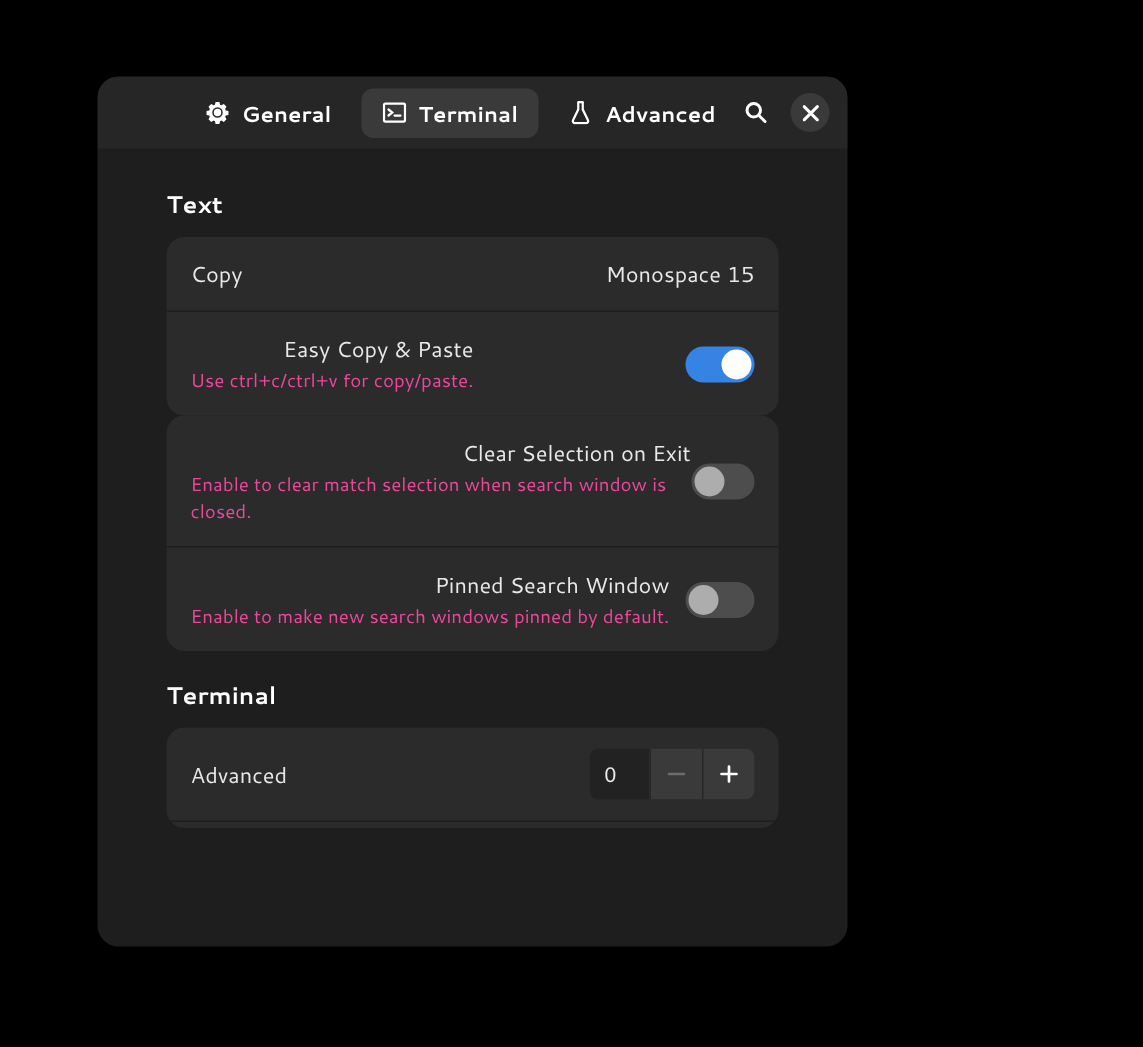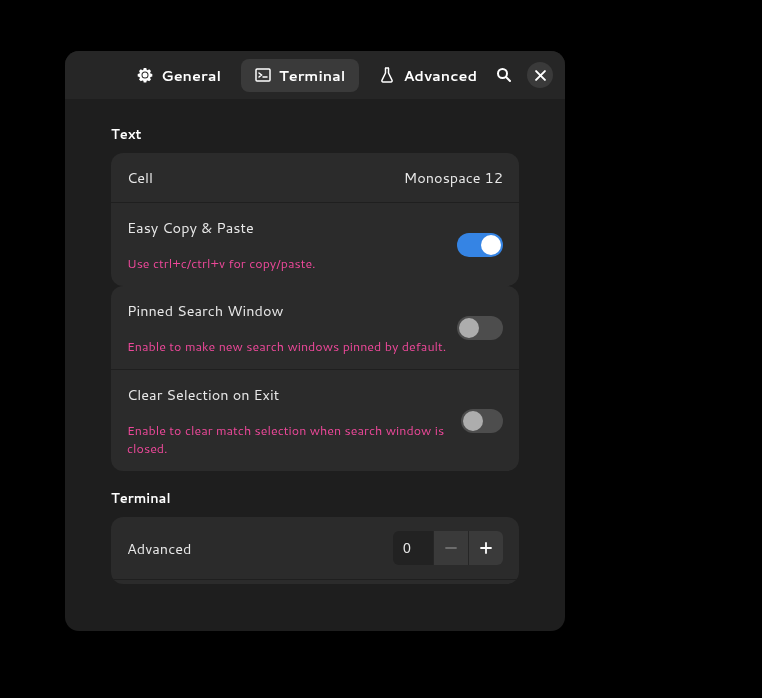--- a/index.html
+++ b/index.html
@@ -92,21 +92,21 @@
     }
     
     .content {
       padding: 16px 46px;
       overflow-y: auto;
       flex: 1;
     }
     
     .section-title {
       color: #ffffff;
-      font-size: 13px;
+      font-size: 16px;
       font-weight: 700;
       margin-top: 18px;
       margin-bottom: 10px;
     }
     
     .section-title:first-child {
       margin-top: 10px;
     }
     
     .group {
@@ -123,21 +123,22 @@
       border-bottom: 1px solid #1f1f1f;
     }
     
     .row:last-child {
       border-bottom: none;
     }
     
     .row-labels {
       display: flex;
       flex-direction: column;
-      gap: 16px;
+      gap: 2px;
+      align-items: flex-end;
     }
     
     .row-title {
       color: #e8e8e8;
       font-size: 14.5px;
       font-weight: 400;
     }
     
     .row-subtitle {
       color: #ec4899;
@@ -269,48 +270,48 @@
         </svg>
       </div>
     </div>
   </div>
 
   <div class="content">
 
     <div class="section-title">Text</div>
     <div class="group">
       <div class="row">
-        <div class="row-title">Cell</div>
-        <div class="row-value">Monospace 12</div>
+        <div class="row-title">Copy</div>
+        <div class="row-value">Monospace 15</div>
       </div>
       <div class="row">
         <div class="row-labels">
           <div class="row-title">Easy Copy &amp; Paste</div>
           <div class="row-subtitle">Use ctrl+c/ctrl+v for copy/paste.</div>
         </div>
         <div class="switch on">
           <div class="switch-knob"></div>
         </div>
       </div>
     </div>
 
     <div class="group">
       <div class="row">
         <div class="row-labels">
+          <div class="row-title">Clear Selection on Exit</div>
+          <div class="row-subtitle">Enable to clear match selection when search window is closed.</div>
+        </div>
+        <div class="switch off">
+          <div class="switch-knob"></div>
+        </div>
+      </div>
+      <div class="row">
+        <div class="row-labels">
           <div class="row-title">Pinned Search Window</div>
           <div class="row-subtitle">Enable to make new search windows pinned by default.</div>
-        </div>
-        <div class="switch off">
-          <div class="switch-knob"></div>
-        </div>
-      </div>
-      <div class="row">
-        <div class="row-labels">
-          <div class="row-title">Clear Selection on Exit</div>
-          <div class="row-subtitle">Enable to clear match selection when search window is closed.</div>
         </div>
         <div class="switch off">
           <div class="switch-knob"></div>
         </div>
       </div>
     </div>
 
     <div class="section-title">Terminal</div>
     <div class="group">
       <div class="row">

